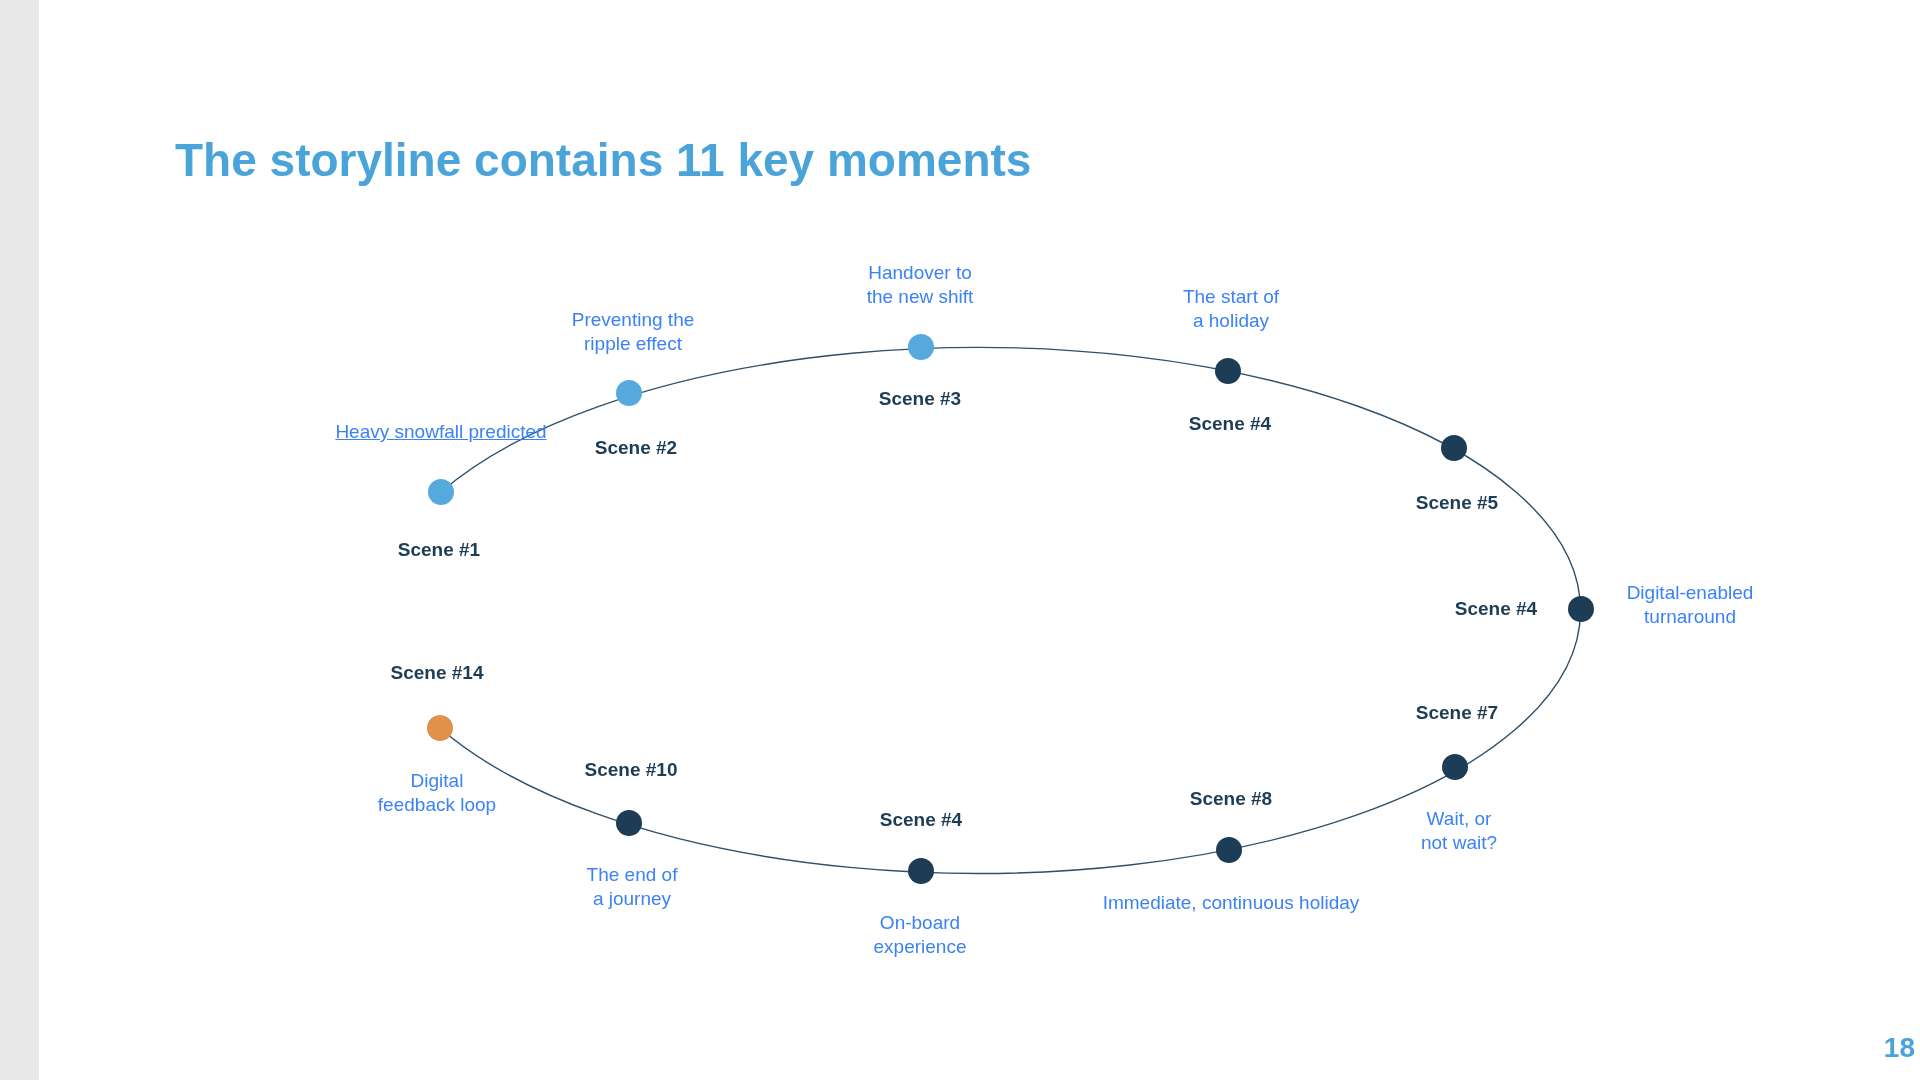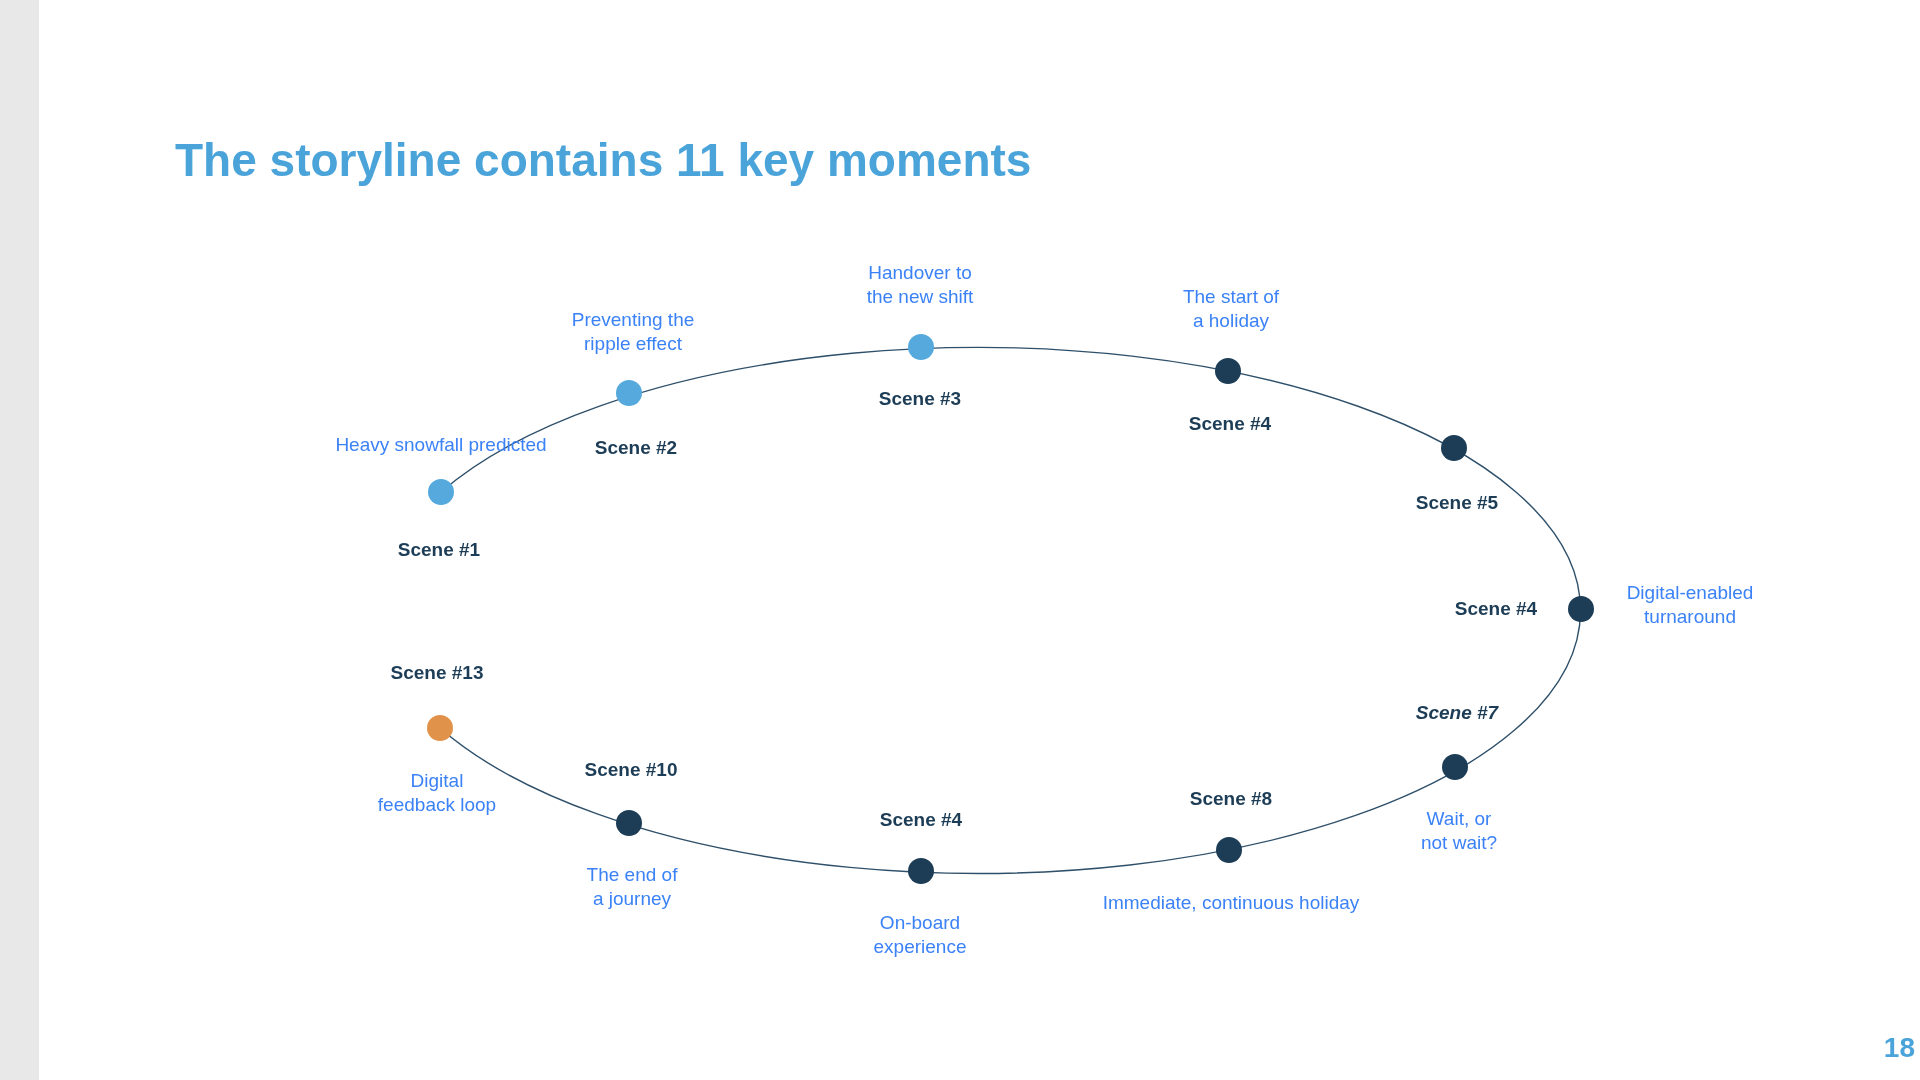--- a/index.html
+++ b/index.html
@@ -75,44 +75,44 @@
       <circle cx="1415" cy="448" r="13" fill="#1d3d56"></circle>
       <circle cx="1542" cy="609" r="13" fill="#1d3d56"></circle>
       <circle cx="1416" cy="767" r="13" fill="#1d3d56"></circle>
       <circle cx="1190" cy="850" r="13" fill="#1d3d56"></circle>
       <circle cx="882" cy="871" r="13" fill="#1d3d56"></circle>
       <circle cx="590" cy="823" r="13" fill="#1d3d56"></circle>
       <circle cx="401" cy="728" r="13" fill="#e0914a"></circle>
     </svg>
   <div id="scene-layer">
       <div class="scene-label" style="left: 400px; top: 550px;">Scene #1</div>
-      <div class="scene-desc" style="left: 402px; top: 445px;">Heavy snowfall predicted</div>
+      <div class="scene-desc" style="left: 402px; top: 432px; text-decoration: underline;">Heavy snowfall predicted</div>
       <div class="scene-label" style="left: 597px; top: 448px;">Scene #2</div>
       <div class="scene-desc" style="left: 594px; top: 332px;">Preventing the
 ripple effect</div>
       <div class="scene-label" style="left: 881px; top: 399px;">Scene #3</div>
       <div class="scene-desc" style="left: 881px; top: 285px;">Handover to
 the new shift</div>
       <div class="scene-label" style="left: 1191px; top: 424px;">Scene #4</div>
       <div class="scene-desc" style="left: 1192px; top: 309px;">The start of
 a holiday</div>
       <div class="scene-label" style="left: 1418px; top: 503px;">Scene #5</div>
       <div class="scene-label" style="left: 1457px; top: 609px;">Scene #4</div>
       <div class="scene-desc" style="left: 1651px; top: 605px;">Digital-enabled
 turnaround</div>
-      <div class="scene-label" style="left: 1418px; top: 713px; font-style: italic;">Scene #7</div>
+      <div class="scene-label" style="left: 1418px; top: 713px;">Scene #7</div>
       <div class="scene-desc" style="left: 1420px; top: 831px;">Wait, or
 not wait?</div>
       <div class="scene-label" style="left: 1192px; top: 799px;">Scene #8</div>
       <div class="scene-desc" style="left: 1192px; top: 903px;">Immediate, continuous holiday</div>
       <div class="scene-label" style="left: 882px; top: 820px;">Scene #4</div>
       <div class="scene-desc" style="left: 881px; top: 935px;">On-board
 experience</div>
       <div class="scene-label" style="left: 592px; top: 770px;">Scene #10</div>
       <div class="scene-desc" style="left: 593px; top: 887px;">The end of
 a journey</div>
-      <div class="scene-label" style="left: 398px; top: 673px;">Scene #13</div>
+      <div class="scene-label" style="left: 398px; top: 673px;">Scene #14</div>
       <div class="scene-desc" style="left: 398px; top: 793px;">Digital
 feedback loop</div>
     </div>
 
   <div class="page-number">18</div>
 </div>
 
 </body></html>

